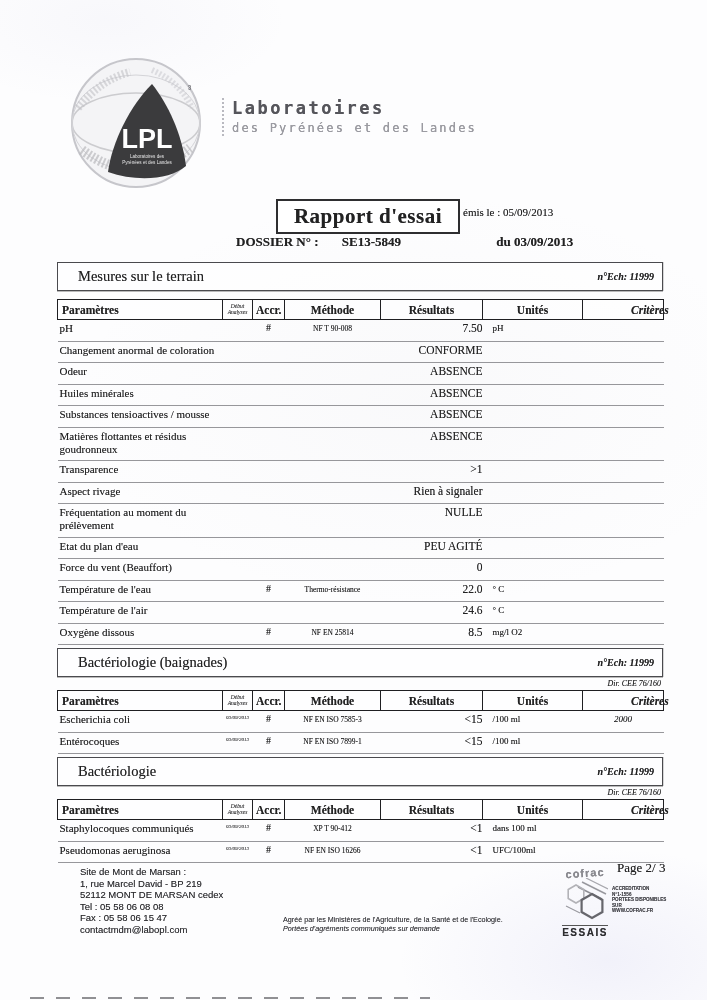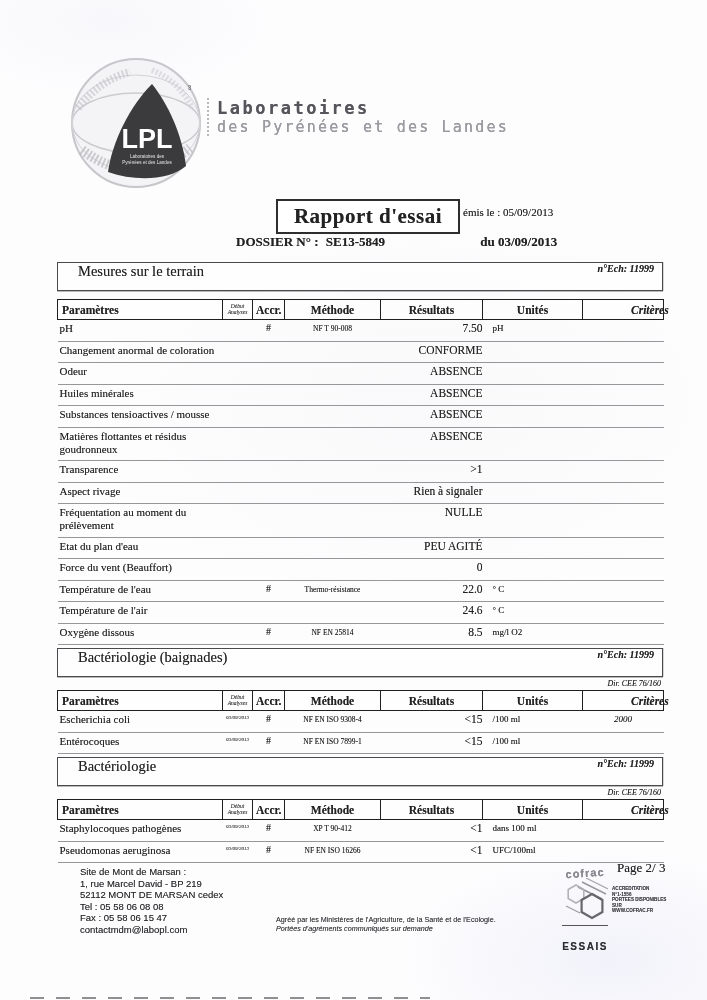--- a/index.html
+++ b/index.html
@@ -13,48 +13,48 @@
     background:
       radial-gradient(ellipse 300px 160px at 86% 96%, rgba(140,140,215,0.10), transparent 70%),
       radial-gradient(ellipse 260px 120px at 15% 2%, rgba(150,150,200,0.05), transparent 70%),
       radial-gradient(ellipse 500px 300px at 60% 40%, rgba(180,180,190,0.05), transparent 70%),
       #fdfdfe;
   }
   .scan-text{text-shadow:0 0 .5px rgba(50,50,55,.55);}
 
   
   .logo-wrap{position:absolute;left:60px;top:50px;width:152px;height:150px;}
-  .brand{position:absolute;left:207px;top:98px;padding-left:8px;border-left:2px dotted #b9b9c0;}
+  .brand{position:absolute;left:222px;top:98px;padding-left:8px;border-left:2px dotted #b9b9c0;}
   .brand-name{
     font-family:"DejaVu Sans Mono",monospace;font-size:17px;font-weight:bold;
     color:#55555b;letter-spacing:2.5px;line-height:20px;
   }
   .brand-sub{
-    font-family:"DejaVu Sans Mono",monospace;font-size:15px;
+    font-family:"DejaVu Sans Mono",monospace;font-size:12px;
     color:#9b9ba2;letter-spacing:2.2px;line-height:12px;text-align:center;
   }
 
   
   .title-box{
     position:absolute;left:276px;top:199px;width:180px;height:31px;
     border:2px solid #2e2e30;display:flex;align-items:center;justify-content:center;
     background:#fff;
   }
   .title-box span{font-size:21px;font-weight:bold;letter-spacing:.5px;}
   .issued{position:absolute;left:463px;top:206px;font-size:11px;}
   .dossier{position:absolute;left:236px;top:234px;font-size:13px;font-weight:bold;}
-  .dossier .num{margin-left:4px;}
+  .dossier .num{margin-left:20px;}
   .dossier .ddate{margin-left:92px;}
 
   
   #sections{position:absolute;left:57px;top:262px;width:606px;}
   .section{margin-bottom:3px;}
   .section-box{
     height:27px;border:1px solid #4a4a4e;box-shadow:0 1px 0 rgba(60,60,60,.35),1px 0 0 rgba(60,60,60,.2);
-    display:flex;justify-content:space-between;
+    display:flex;align-items:center;justify-content:space-between;
     padding:0 8px 0 20px;background:rgba(255,255,255,.6);margin-bottom:8px;
   }
   .section-title{font-size:14.5px;}
   .section-ech{font-size:10px;font-weight:bold;font-style:italic;}
   .dir-note{font-size:8px;font-style:italic;text-align:right;line-height:10px;margin:-6px 2px 1px 0;}
 
   table.ptable{border-collapse:collapse;table-layout:fixed;width:606px;margin-bottom:2px;}
   col.w-param{width:165px;} col.w-debut{width:30px;} col.w-accr{width:32px;}
   col.w-meth{width:96px;}  col.w-res{width:102px;}  col.w-unit{width:100px;} col.w-crit{width:81px;}
   thead th{
@@ -71,29 +71,29 @@
   td.c-debut{font-size:5px;font-style:italic;text-align:center;padding-top:4px;color:#333;}
   td.c-accr{font-size:10px;text-align:center;}
   td.c-meth{font-size:7.5px;text-align:center;padding-top:4px;}
   td.c-res{font-size:11.5px;text-align:right;}
   td.c-unit{font-size:9px;text-align:left;padding-left:10px;padding-top:3px;}
   td.c-crit{font-size:9px;font-style:italic;text-align:center;padding-top:3px;}
 
   
   .address{position:absolute;left:80px;top:866px;font-family:"Liberation Sans",sans-serif;
     font-size:9.5px;line-height:11.5px;color:#2b2b2e;}
-  .agrement{position:absolute;left:276px;top:915px;font-family:"Liberation Sans",sans-serif;
+  .agrement{position:absolute;left:283px;top:915px;font-family:"Liberation Sans",sans-serif;
     font-size:7.2px;line-height:9px;color:#3a3a3e;}
   .agrement .a2{font-style:italic;}
   .page-label{position:absolute;left:617px;top:860px;font-size:13px;}
   .cofrac{position:absolute;left:562px;top:868px;width:46px;text-align:center;}
   .cofrac-word{font-family:"Liberation Sans",sans-serif;font-size:11px;font-weight:bold;
     color:#8a8a90;letter-spacing:1px;transform:rotate(-4deg);display:block;line-height:10px;}
   .cofrac-essais{font-family:"Liberation Sans",sans-serif;font-size:10px;font-weight:bold;
-    color:#2c2c2f;letter-spacing:1.5px;display:block;border-top:1px solid #555;padding-top:15px;margin-top:1px;}
+    color:#2c2c2f;letter-spacing:1.5px;display:block;border-top:1px solid #555;padding-top:1px;margin-top:1px;}
   .cofrac-accred{position:absolute;left:612px;top:886px;width:70px;
     font-family:"Liberation Sans",sans-serif;font-size:4.6px;line-height:5.6px;
     font-weight:bold;color:#44444a;text-align:left;}
   .bottom-artifact{
     position:absolute;left:30px;bottom:1px;width:400px;height:2px;
     background:repeating-linear-gradient(90deg,#55555a 0 14px,transparent 14px 26px);
     opacity:.65;
   }
 </style>
 </head>
@@ -380,21 +380,21 @@
         </tr>
       </thead>
       <tbody>
   <tr class="prow">
     <td class="c-param">
       <div class="p1">Escherichia coli</div>
 
     </td>
     <td class="c-debut">03/09/2013</td>
     <td class="c-accr">#</td>
-    <td class="c-meth">NF EN ISO 9308-4</td>
+    <td class="c-meth">NF EN ISO 7585-3</td>
     <td class="c-res">&lt;15</td>
     <td class="c-unit">/100 ml</td>
     <td class="c-crit">2000</td>
   </tr>
 
   <tr class="prow">
     <td class="c-param">
       <div class="p1">Entérocoques</div>
 
     </td>
@@ -435,21 +435,21 @@
           <th class="h-accr">Accr.</th>
           <th class="h-meth">Méthode</th>
           <th class="h-res">Résultats</th>
           <th class="h-unit">Unités</th>
           <th class="h-crit">Critères</th>
         </tr>
       </thead>
       <tbody>
   <tr class="prow">
     <td class="c-param">
-      <div class="p1">Staphylocoques pathogènes</div>
+      <div class="p1">Staphylocoques communiqués</div>
 
     </td>
     <td class="c-debut">03/09/2013</td>
     <td class="c-accr">#</td>
     <td class="c-meth">XP T 90-412</td>
     <td class="c-res">&lt;1</td>
     <td class="c-unit">dans 100 ml</td>
     <td class="c-crit"></td>
   </tr>
 

